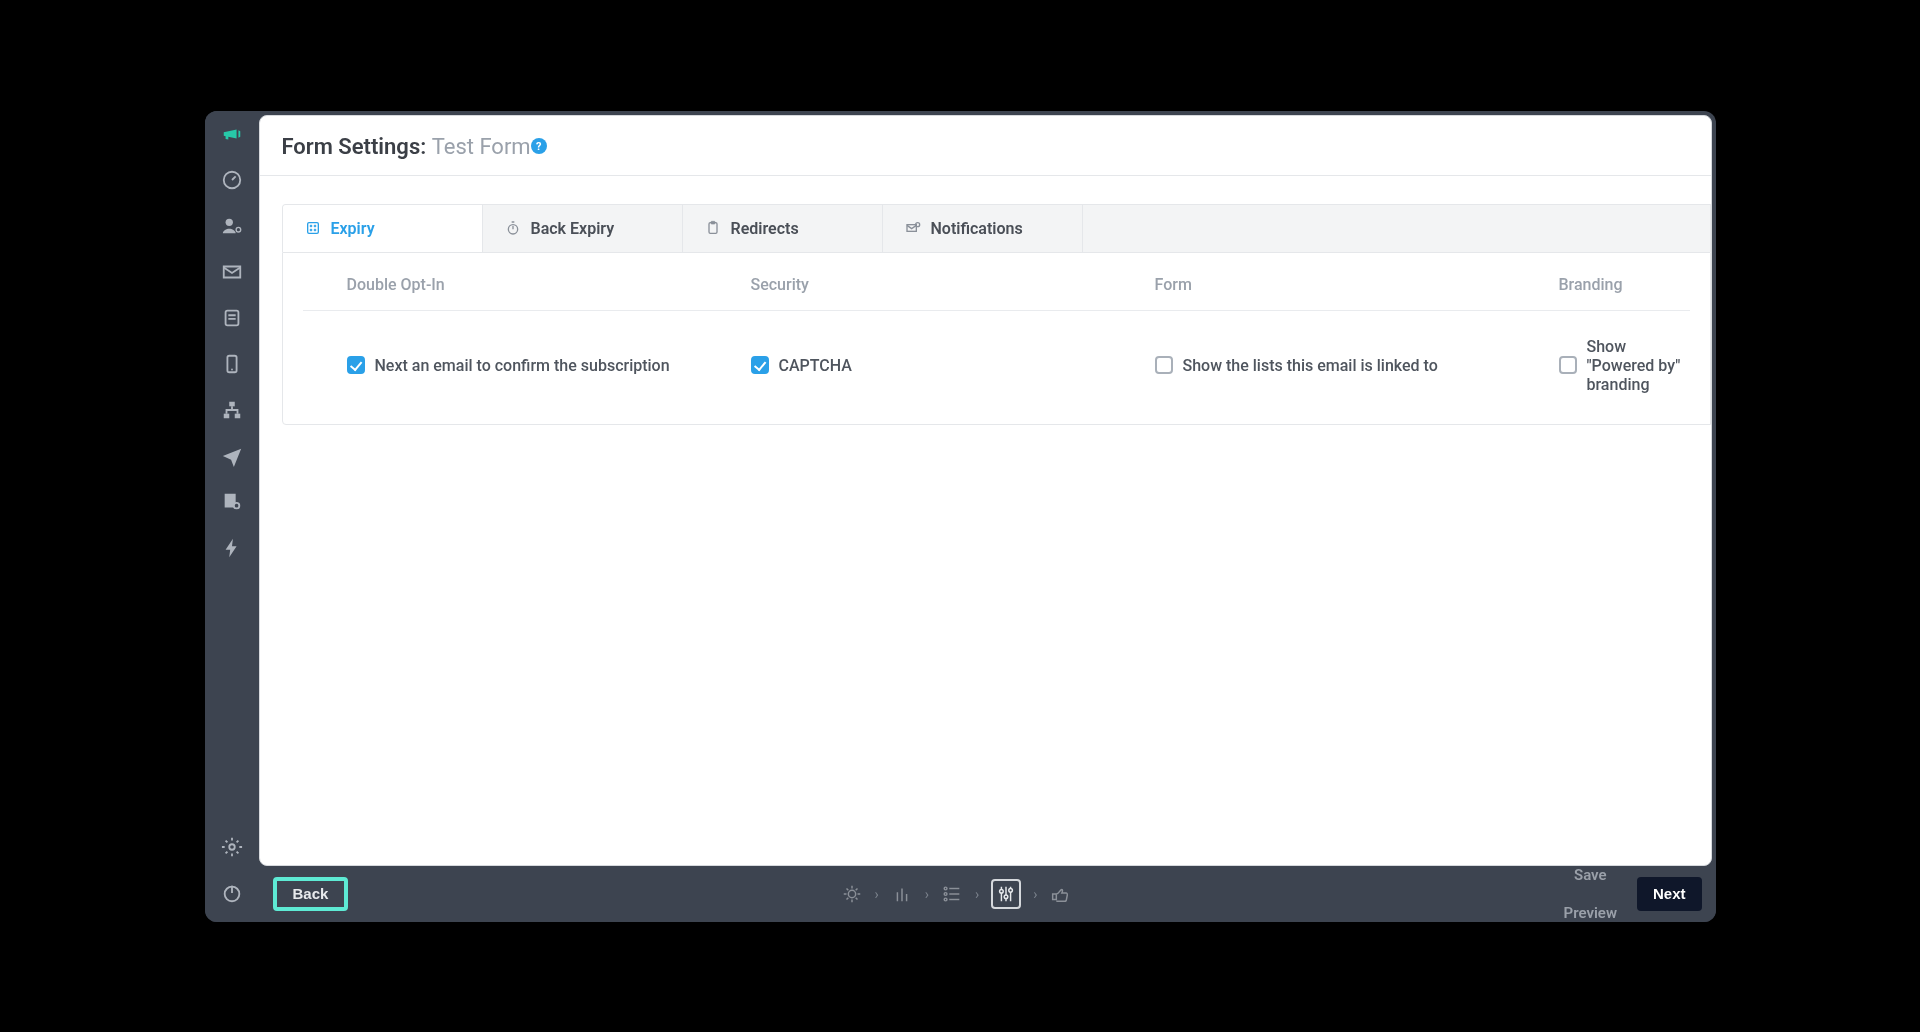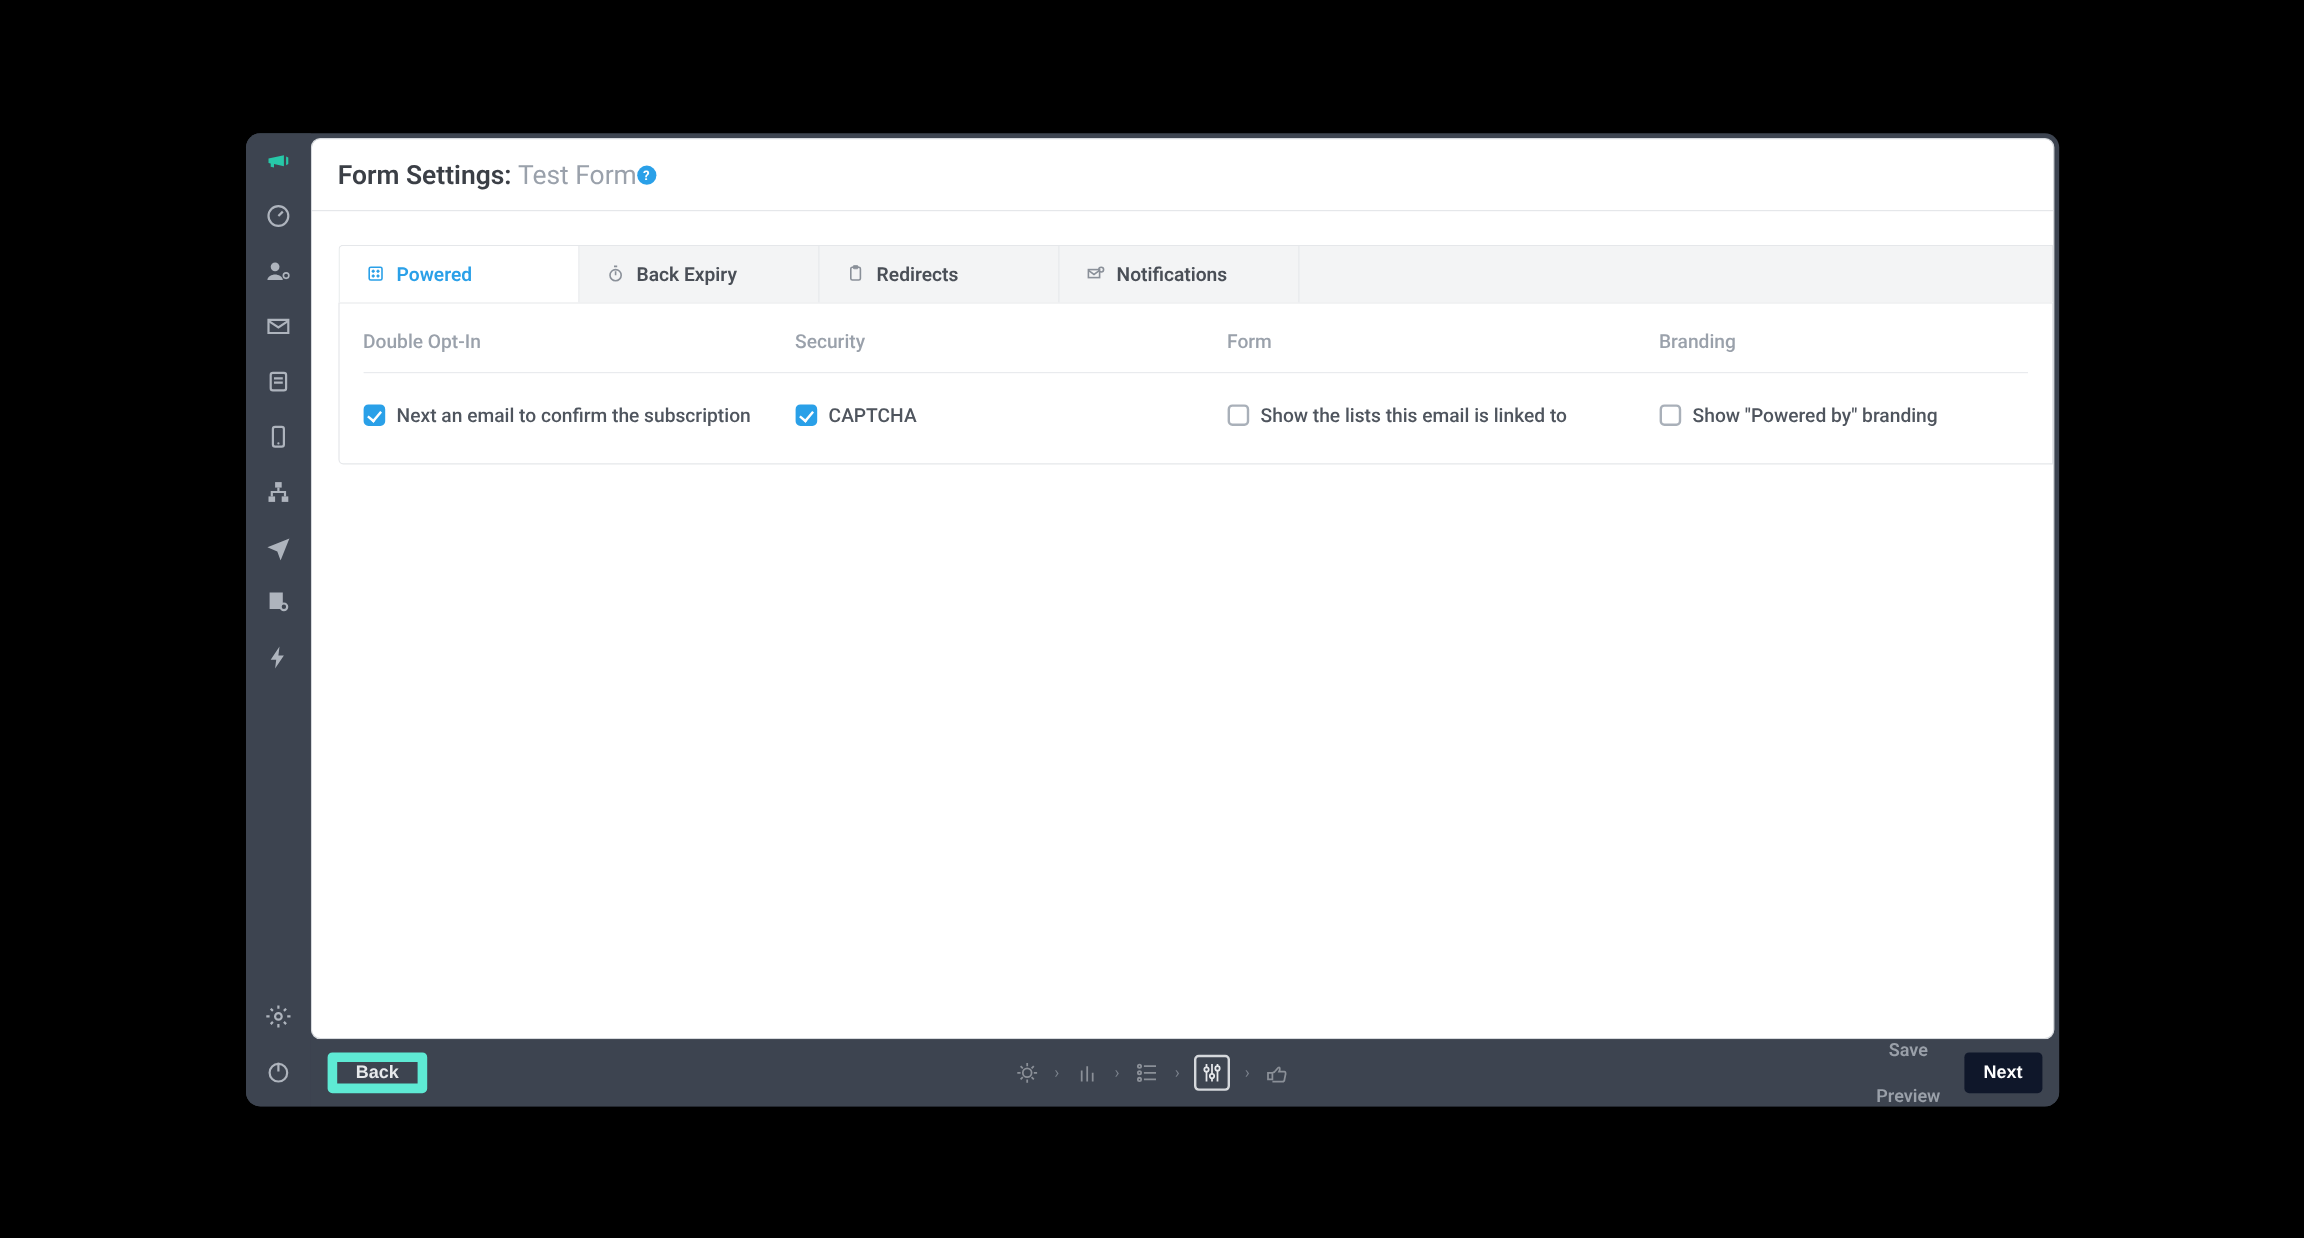--- a/index.html
+++ b/index.html
@@ -131,21 +131,21 @@
   .col-headers .col {
     font-size: 16px;
     color: #9aa1ab;
     font-weight: 500;
   }
   .row {
     display: flex;
     padding-top: 26px;
     align-items: center;
   }
-  .col { display:flex; align-items:center; gap:10px; }
+  .col { display:flex; align-items:center; gap:10px;margin-left:44px; }
   .col.c1 { width: 360px; }
   .col.c2 { width: 360px; }
   .col.c3 { width: 360px; }
   .col.c4 { flex: 1; }
 
   .chk {
     width: 18px; height: 18px;
     border-radius: 4px;
     border: 2px solid #a9b0b9;
     display: inline-flex;
@@ -186,21 +186,21 @@
     border-radius: 4px;
     font-size: 15px;
     font-weight: 600;
     display: inline-flex;
     align-items: center;
     cursor: pointer;
     border: none;
   }
   .btn-back {
     background: transparent;
-    border: 8px solid #5eead4;
+    border: 4px solid #5eead4;
     color: #e7e9ec;
   }
   .btn-next {
     background: #0f172a;
     color: #fff;
   }
   .footer .flex-spacer { flex:1; }
   .footer-center {
     display:flex; align-items:center; gap:12px;
   }
@@ -331,21 +331,21 @@
         <div class="tab active">
           <span class="tab-icn">
                 <svg viewBox="0 0 24 24">
                   <rect x="4" y="4" width="16" height="16" rx="2" fill="none" stroke-width="2"></rect>
                   <circle cx="9" cy="9" r="1.5"></circle>
                   <circle cx="15" cy="9" r="1.5"></circle>
                   <circle cx="9" cy="15" r="1.5"></circle>
                   <circle cx="15" cy="15" r="1.5"></circle>
                 </svg>
               </span>
-          <span>Powered</span>
+          <span>Expiry</span>
         </div>
         <div class="tab">
           <span class="tab-icn">
                 <svg viewBox="0 0 24 24">
                   <circle cx="12" cy="14" r="7" fill="none" stroke-width="2"></circle>
                   <path d="M12 9v5M10 3h4" stroke-width="2"></path>
                 </svg>
               </span>
           <span>Back Expiry</span>
         </div>

